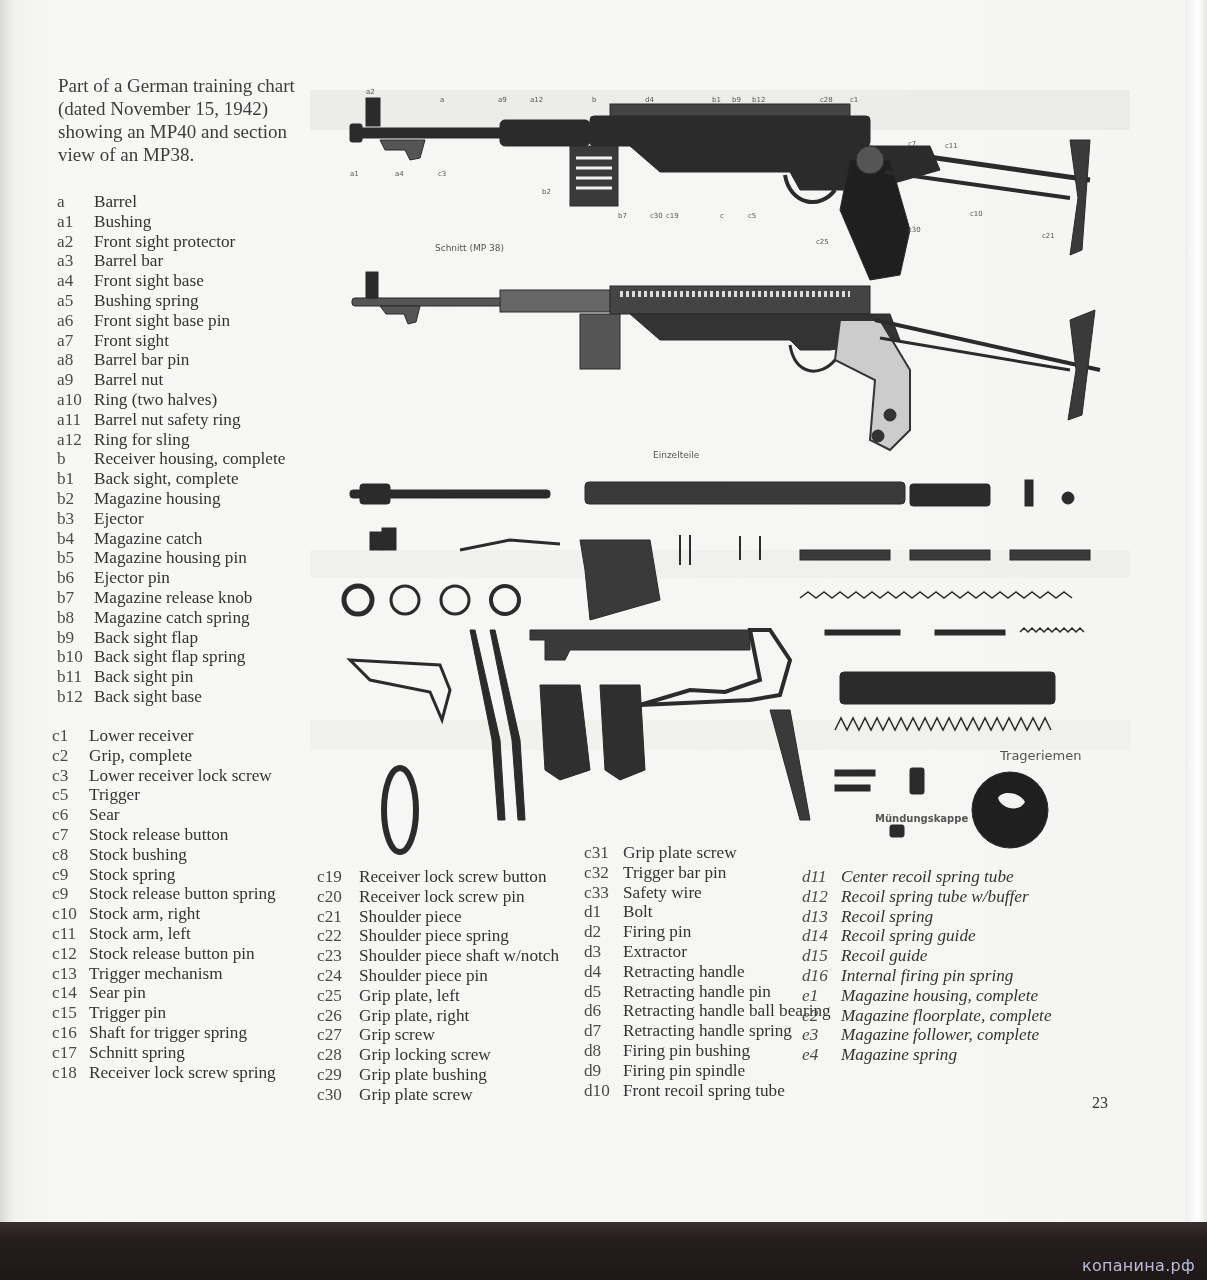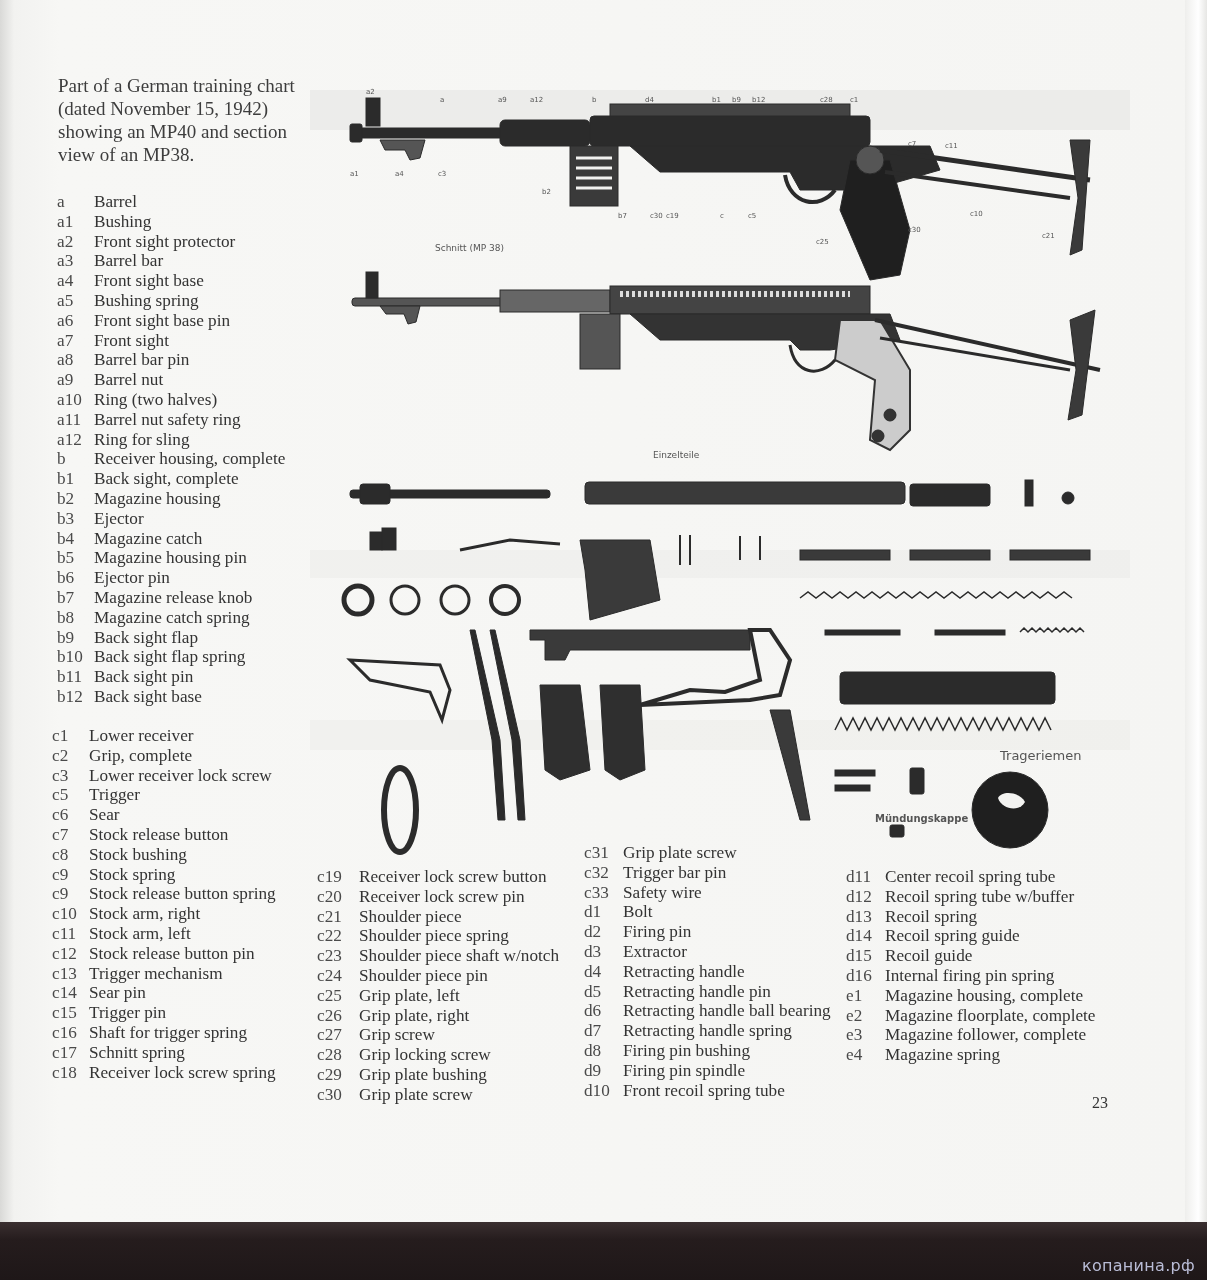--- a/index.html
+++ b/index.html
@@ -32,21 +32,21 @@
   .legend-col { position:absolute; font-size:17.2px; line-height:19.8px; color:#333; }
   .legend-item { display:flex; }
   .legend-item .code { flex:0 0 37px; color:#4a4a4a; }
   .legend-item .desc { flex:1; }
   .col1 { left:57px; top:192px; width:262px; }
   .col1b { left:52px; top:726px; width:262px; }
   .col2 { left:317px; top:867px; width:265px; }
   .col2 .legend-item .code { flex-basis:42px; }
   .col3 { left:584px; top:843px; width:260px; }
   .col3 .legend-item .code { flex-basis:39px; }
-  .col4 { left:846px; top:867px; width:270px; }
+  .col4 { left:802px; top:867px; width:270px;font-style:italic; }
   .col4 .legend-item .code { flex-basis:39px; }
   .page-number { position:absolute; left:1092px; top:1094px; font-size:16px; color:#333; }
 
   .diagram { position:absolute; left:330px; top:80px; width:790px; height:780px; }
   .diagram svg { position:absolute; left:0; top:0; }
   .diag-label {
     position:absolute; font-family:"DejaVu Sans",sans-serif; font-size:7px; color:#555;
   }
   .diag-title {
     position:absolute; font-family:"DejaVu Sans",sans-serif; font-size:9px; color:#555;

